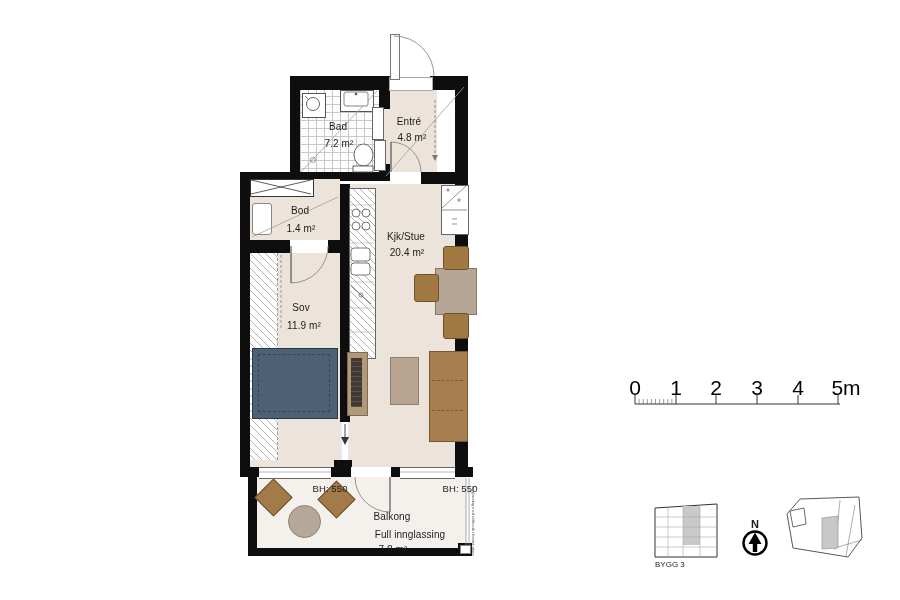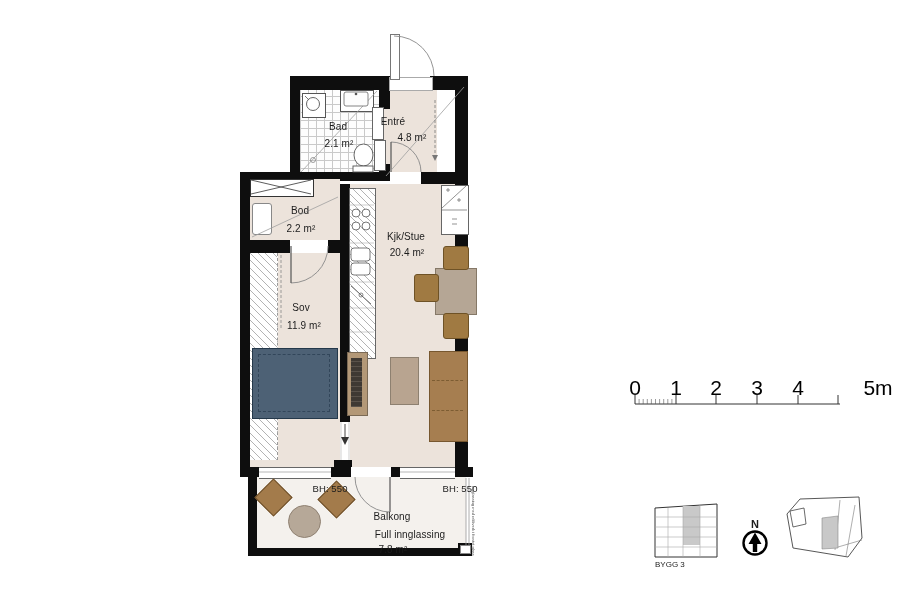--- a/index.html
+++ b/index.html
@@ -159,25 +159,25 @@
     <line x1="351" y1="286" x2="371" y2="304" stroke="#555" stroke-width="0.8"></line>
     <circle cx="361" cy="295" r="2" stroke="#555" fill="none" stroke-width="0.7"></circle>
 
     <line x1="441" y1="210" x2="467" y2="210" stroke="#666" stroke-width="0.7"></line>
     <line x1="442" y1="208" x2="466" y2="186" stroke="#666" stroke-width="0.7"></line>
     <path d="M446,190 h4 M448,188 v4 M457,200 h4 M459,198 v4" stroke="#666" stroke-width="0.7" fill="none"></path>
     <path d="M452,219 h5 M452,224 h5" stroke="#666" stroke-width="0.7"></path>
   </svg>
 
   <div class="lbl" style="left:338px;top:126px;text-align:center;">Bad</div>
-  <div class="lbl" style="left:339px;top:143px;">2.1 m²</div>
-  <div class="lbl" style="left:393px;top:121px;">Entré</div>
+  <div class="lbl" style="left:339px;top:143px;">7.2 m²</div>
+  <div class="lbl" style="left:409px;top:121px;">Entré</div>
   <div class="lbl" style="left:412px;top:137px;">4.8 m²</div>
   <div class="lbl" style="left:300px;top:210px;">Bod</div>
-  <div class="lbl" style="left:301px;top:228px;">2.2 m²</div>
+  <div class="lbl" style="left:301px;top:228px;">1.4 m²</div>
   <div class="lbl" style="left:406px;top:236px;">Kjk/Stue</div>
   <div class="lbl" style="left:407px;top:252px;">20.4 m²</div>
   <div class="lbl" style="left:301px;top:307px;">Sov</div>
   <div class="lbl" style="left:304px;top:325px;">11.9 m²</div>
 
   <div class="lbl small" style="left:298px;top:488px;">BH: 550</div>
   <div class="lbl small" style="left:428px;top:488px;">BH: 550</div>
   <div class="lbl" style="left:392px;top:516px;">Balkong</div>
   <div class="lbl" style="left:392px;top:534px;padding-left:36px;">Full innglassing</div>
   <div class="lbl" style="left:393px;top:549px;">7.8 m²</div>
@@ -186,21 +186,21 @@
     <span>innglassing med rekkverk i</span>
     <span>frostet glass</span>
   </div>
 
   <div class="abs" style="left:0;top:0;z-index:6;">
     <span class="scale-num" style="left:635px;top:376px;">0</span>
     <span class="scale-num" style="left:676px;top:376px;">1</span>
     <span class="scale-num" style="left:716px;top:376px;">2</span>
     <span class="scale-num" style="left:757px;top:376px;">3</span>
     <span class="scale-num" style="left:798px;top:376px;">4</span>
-    <span class="scale-num" style="left:846px;top:376px;margin-left:32px;">5m</span>
+    <span class="scale-num" style="left:846px;top:376px;">5m</span>
     <svg class="abs" style="left:630px;top:394px;" width="232" height="14" viewBox="0 0 232 14">
       <line x1="5" y1="10" x2="210" y2="10" stroke="#333" stroke-width="1"></line>
       <g stroke="#333" stroke-width="1">
         <line x1="5" y1="1" x2="5" y2="10"></line>
           <line x1="46" y1="1" x2="46" y2="10"></line>
         <line x1="86" y1="1" x2="86" y2="10"></line>
           <line x1="127" y1="1" x2="127" y2="10"></line>
         <line x1="168" y1="1" x2="168" y2="10"></line>
           <line x1="208" y1="1" x2="208" y2="10"></line>
       </g>

